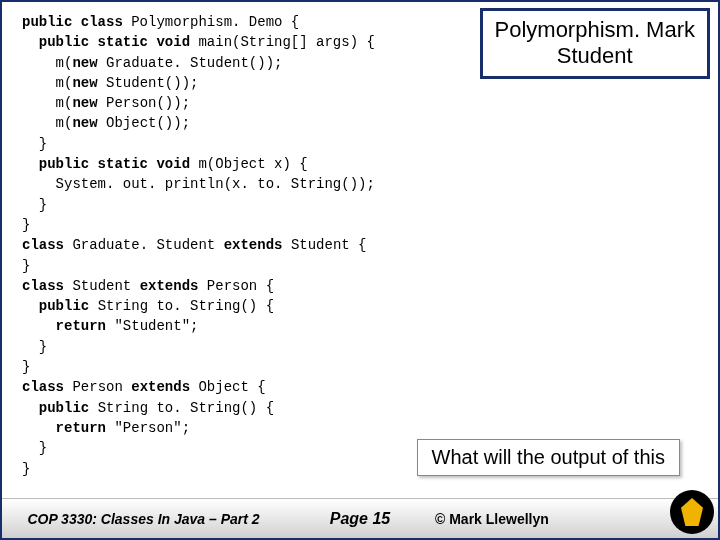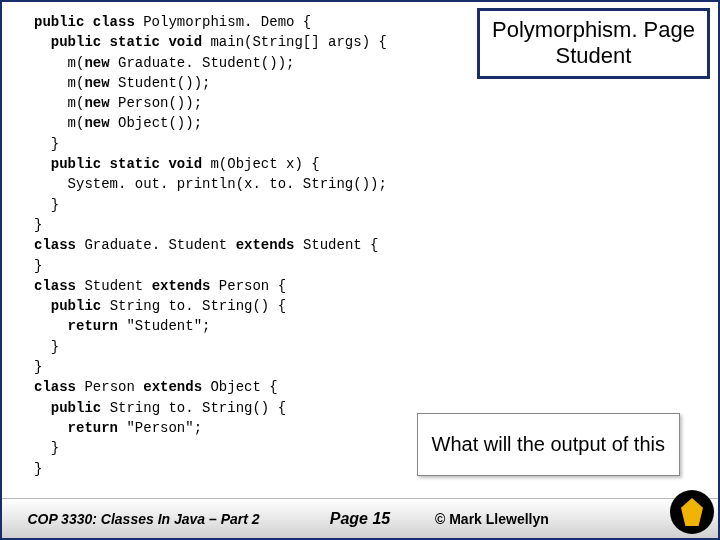--- a/index.html
+++ b/index.html
@@ -19,41 +19,40 @@
     background: #fff;
   }
   .code-block {
     position: absolute;
     top: 10px;
     left: 20px;
     font-family: "Courier New", monospace;
     font-size: 14px;
     line-height: 1.45;
     white-space: pre;
-    margin-left: 12px;
   }
   .kw { font-weight: bold; }
   .title-box {
     position: absolute;
     top: 6px;
     right: 8px;
     border: 3px solid #1a2d6b;
     background: #fff;
     padding: 6px 12px;
     text-align: center;
     font-size: 22px;
     line-height: 1.2;
   }
   .question-box {
     position: absolute;
     right: 38px;
     bottom: 62px;
     border: 1px solid #888;
     background: #fff;
-    padding: 18px 14px;
+    padding: 5px 14px;
     text-align: center;
     font-size: 20px;
     line-height: 1.25;
     box-shadow: 2px 2px 3px rgba(0,0,0,0.25);
   }
   .footer-bar {
     position: absolute;
     left: 0;
     right: 0;
     bottom: 0;
@@ -125,21 +124,21 @@
 <span class="kw">    return </span><span>"Student";</span>
 <span>  }</span>
 <span>}</span>
 <span class="kw">class </span><span>Person </span><span class="kw">extends </span><span>Object {</span>
 <span class="kw">  public </span><span>String to. String() {</span>
 <span class="kw">    return </span><span>"Person";</span>
 <span>  }</span>
 <span>}</span></div>
 
   <div class="title-box">
-    <div>Polymorphism. Page</div>
+    <div>Polymorphism. Mark</div>
     <div>Student</div>
   </div>
 
   <div class="question-box">
     <div>What will the output of this</div>
   </div>
 
   <div class="footer-bar">
     <div class="footer-left">COP 3330: Classes In Java – Part 2</div>
     <div class="footer-center">Page 15</div>

